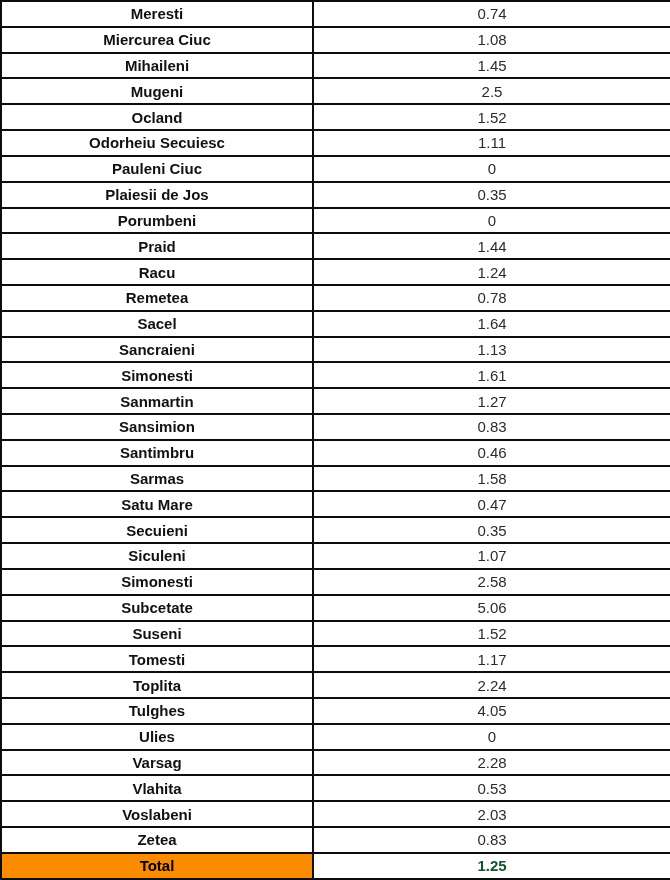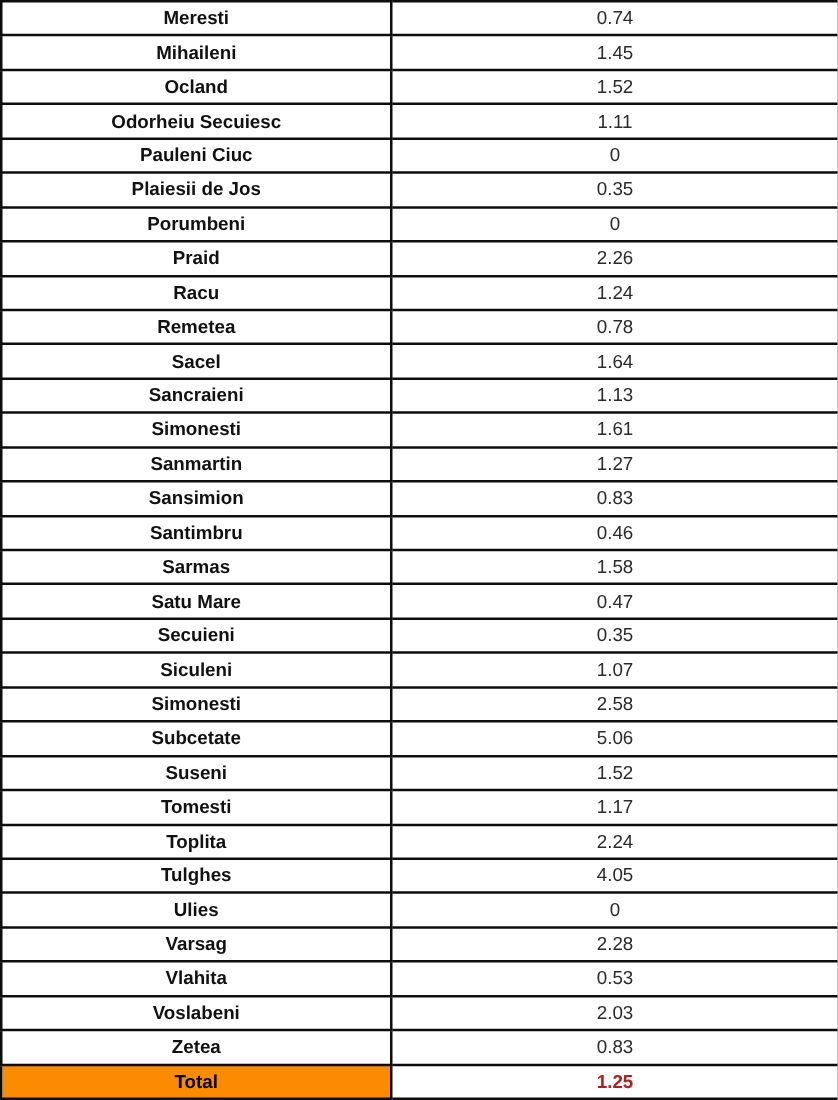--- a/index.html
+++ b/index.html
@@ -38,42 +38,50 @@
   td.value-cell {
     font-weight: normal;
     color: #2b2b2b;
   }
   tr.total-row td.name-cell {
     font-weight: bold;
     color: #000000;
   }
   tr.total-row td.value-cell {
     font-weight: bold;
-    color: #b91c1c;
+    color: #14532d;
   }
 </style>
 </head>
 <body>
 
 <div id="table-wrap">
   <table class="data-table">
     <colgroup>
       <col style="width:312px">
       <col style="width:358px">
     </colgroup>
     <tbody id="table-body">
         <tr>
           <td class="name-cell">Meresti</td>
           <td class="value-cell">0.74</td>
         </tr>
         <tr>
+          <td class="name-cell">Miercurea Ciuc</td>
+          <td class="value-cell">1.08</td>
+        </tr>
+        <tr>
           <td class="name-cell">Mihaileni</td>
           <td class="value-cell">1.45</td>
         </tr>
         <tr>
+          <td class="name-cell">Mugeni</td>
+          <td class="value-cell">2.5</td>
+        </tr>
+        <tr>
           <td class="name-cell">Ocland</td>
           <td class="value-cell">1.52</td>
         </tr>
         <tr>
           <td class="name-cell">Odorheiu Secuiesc</td>
           <td class="value-cell">1.11</td>
         </tr>
         <tr>
           <td class="name-cell">Pauleni Ciuc</td>
           <td class="value-cell">0</td>
@@ -81,21 +89,21 @@
         <tr>
           <td class="name-cell">Plaiesii de Jos</td>
           <td class="value-cell">0.35</td>
         </tr>
         <tr>
           <td class="name-cell">Porumbeni</td>
           <td class="value-cell">0</td>
         </tr>
         <tr>
           <td class="name-cell">Praid</td>
-          <td class="value-cell">2.26</td>
+          <td class="value-cell">1.44</td>
         </tr>
         <tr>
           <td class="name-cell">Racu</td>
           <td class="value-cell">1.24</td>
         </tr>
         <tr>
           <td class="name-cell">Remetea</td>
           <td class="value-cell">0.78</td>
         </tr>
         <tr>

